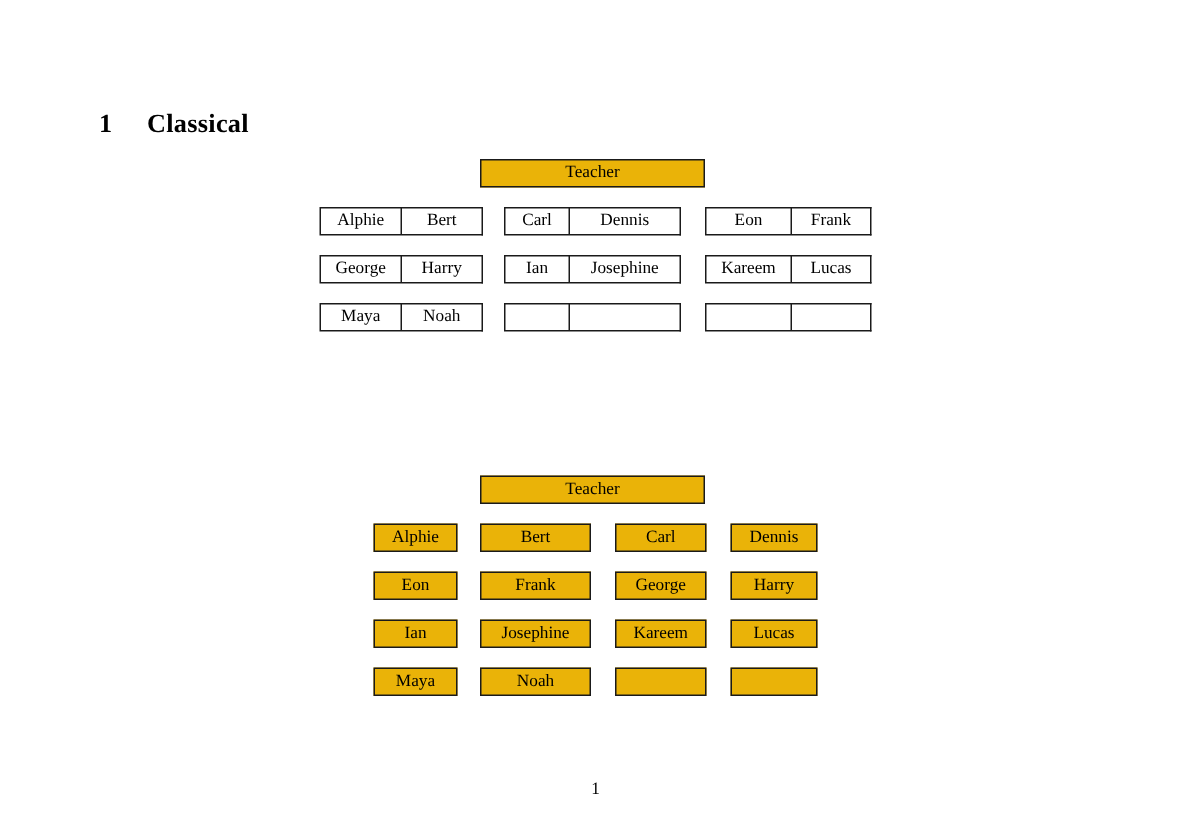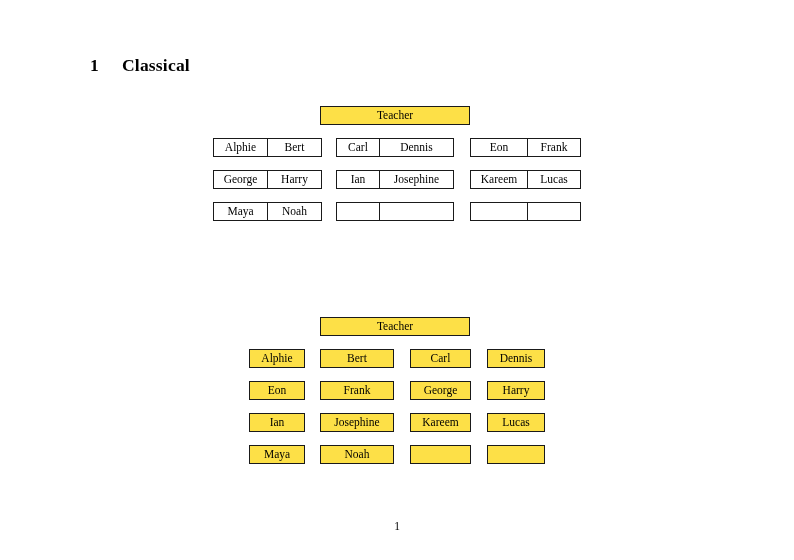--- a/index.html
+++ b/index.html
@@ -31,28 +31,28 @@
     letter-spacing: 0.2px;
     white-space: nowrap;
   }
   .section-heading .sec-num {
     display: inline-block;
     width: 32px;
   }
   .section-heading .sec-title {
     display: inline-block;
   }
-  #heading-classical   { left: 66px; top: 55px; margin-left: 24px; }
+  #heading-classical   { left: 66px; top: 72px; }
   #heading-distributed { left: 66px; top: 275px; }
 
   
   .box {
     box-sizing: border-box;
     border: 1px solid #1a1a1a;
-    background: #fde047;
+    background: #eab308;
     height: 19px;
     line-height: 17px;
     font-size: 11.5px;
     text-align: center;
     white-space: nowrap;
     overflow: hidden;
   }
 
   
   #diagram-classical {

